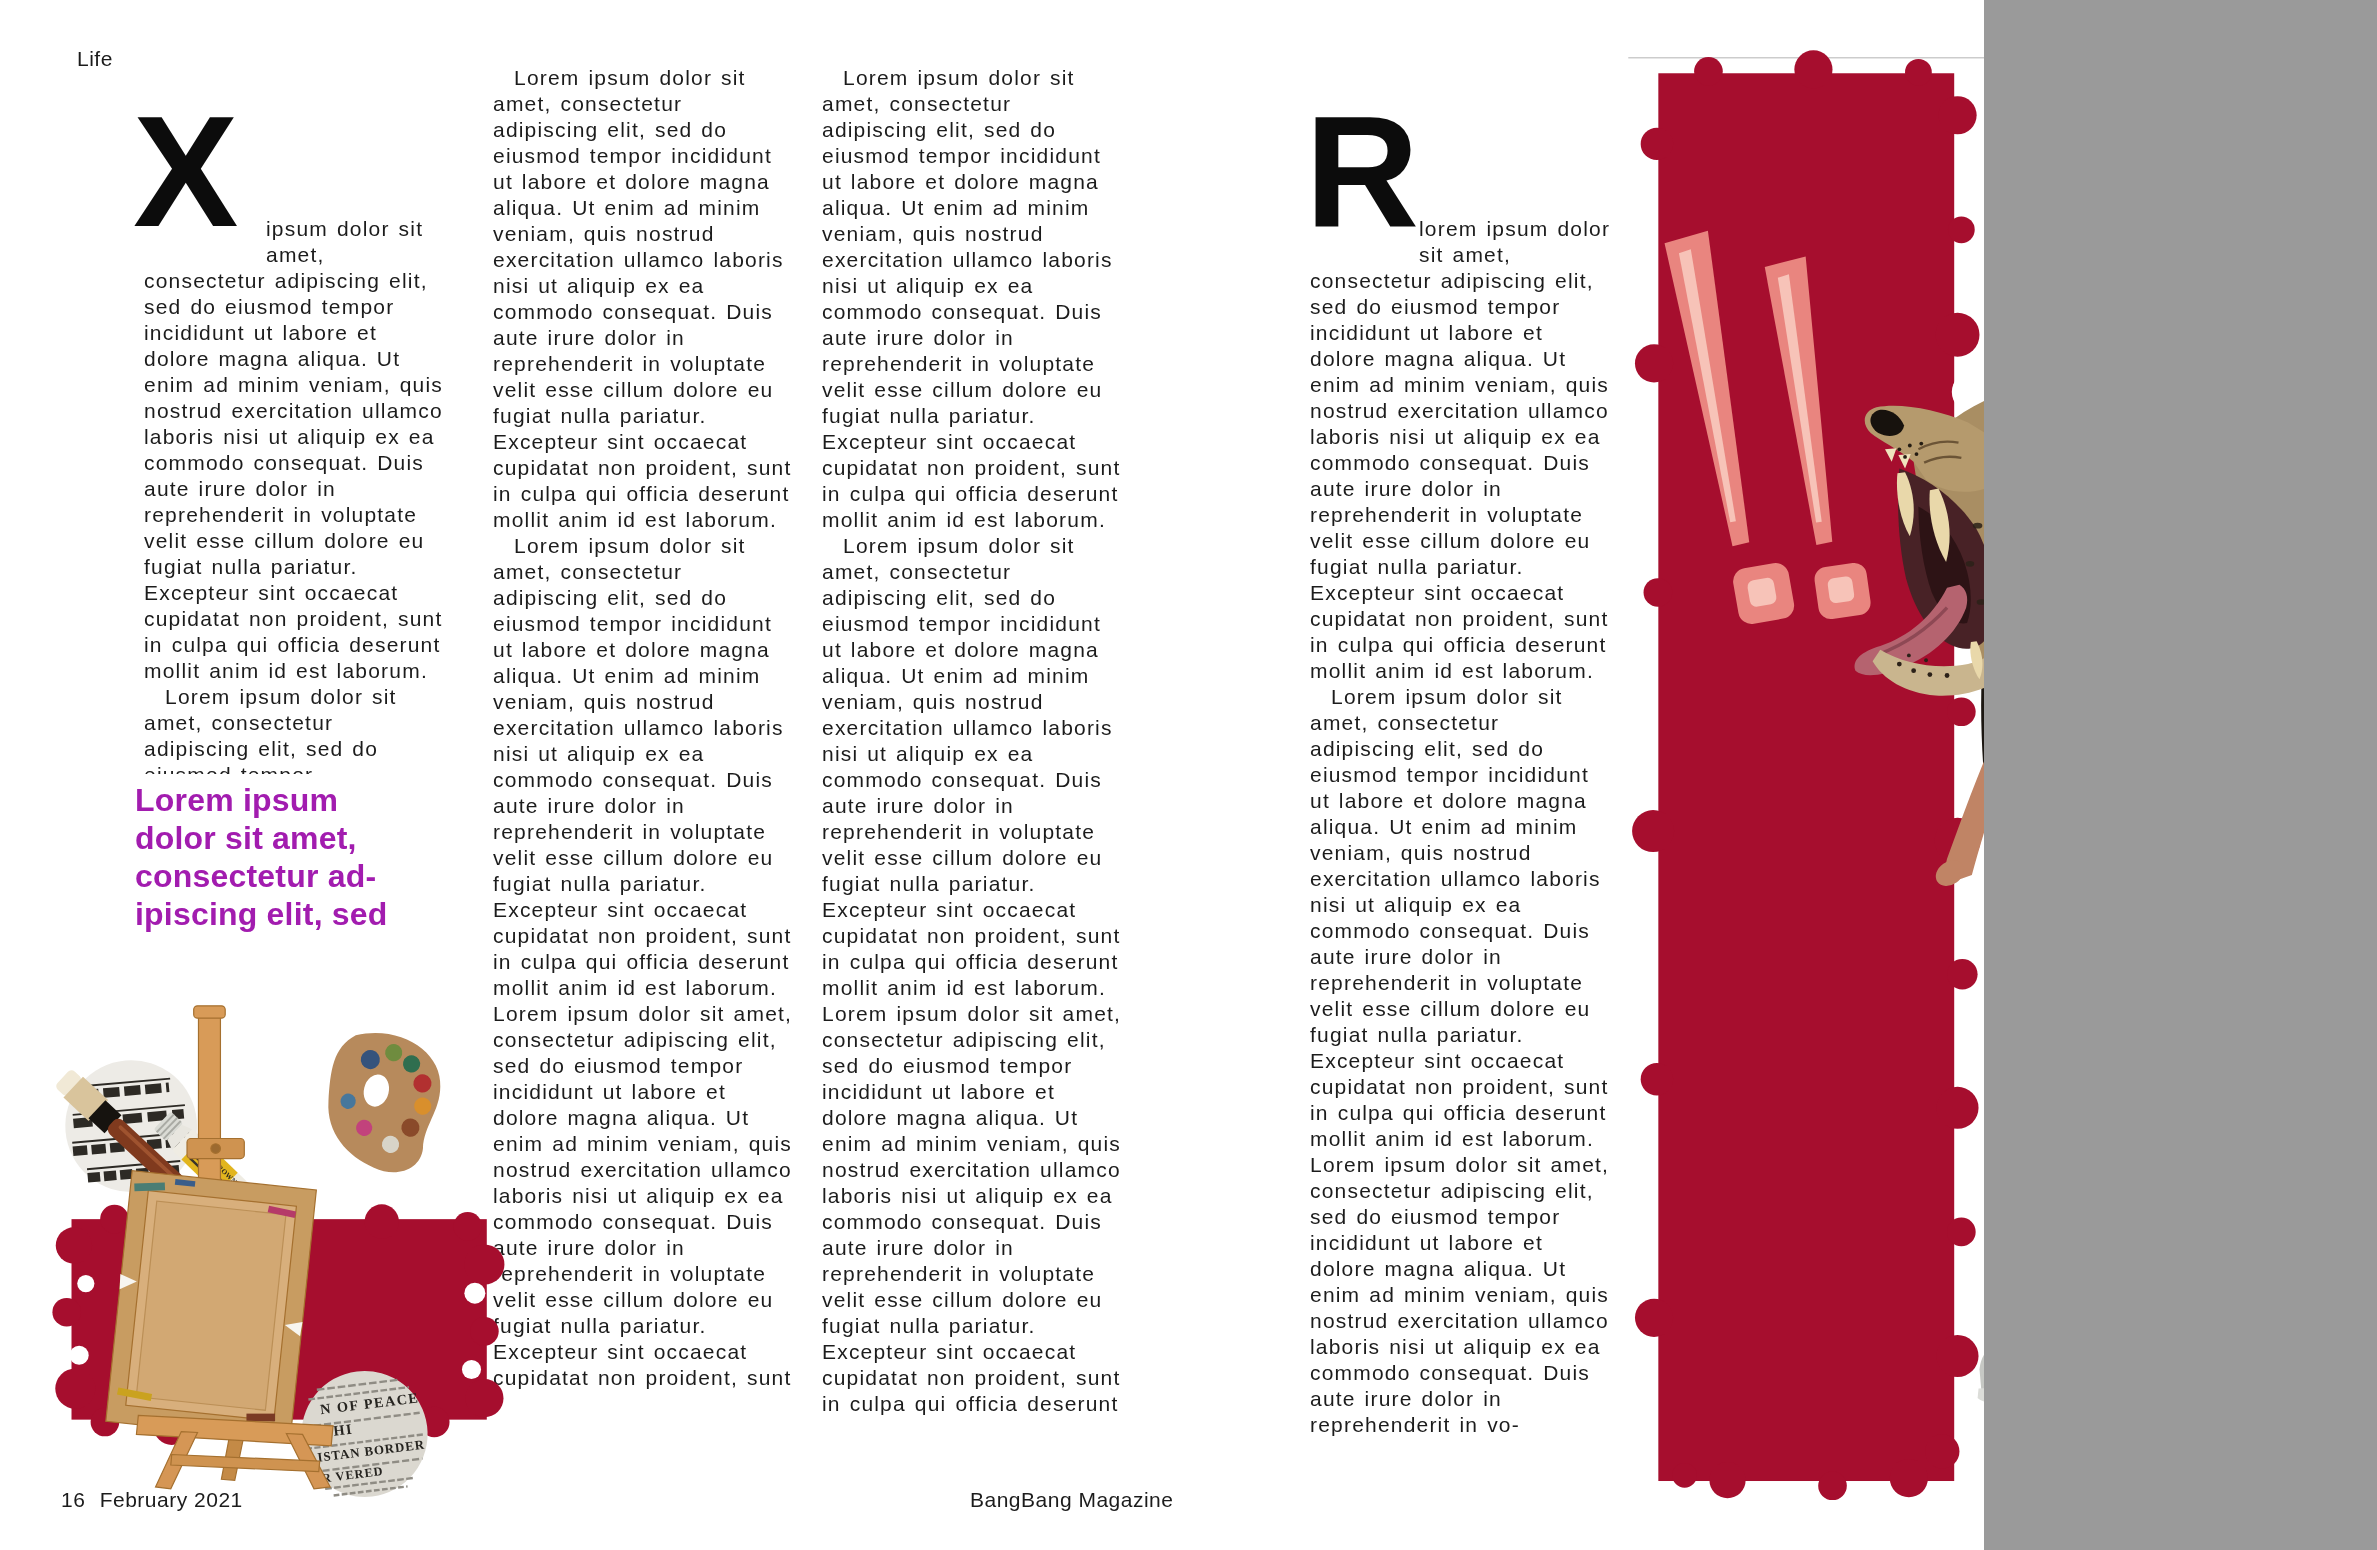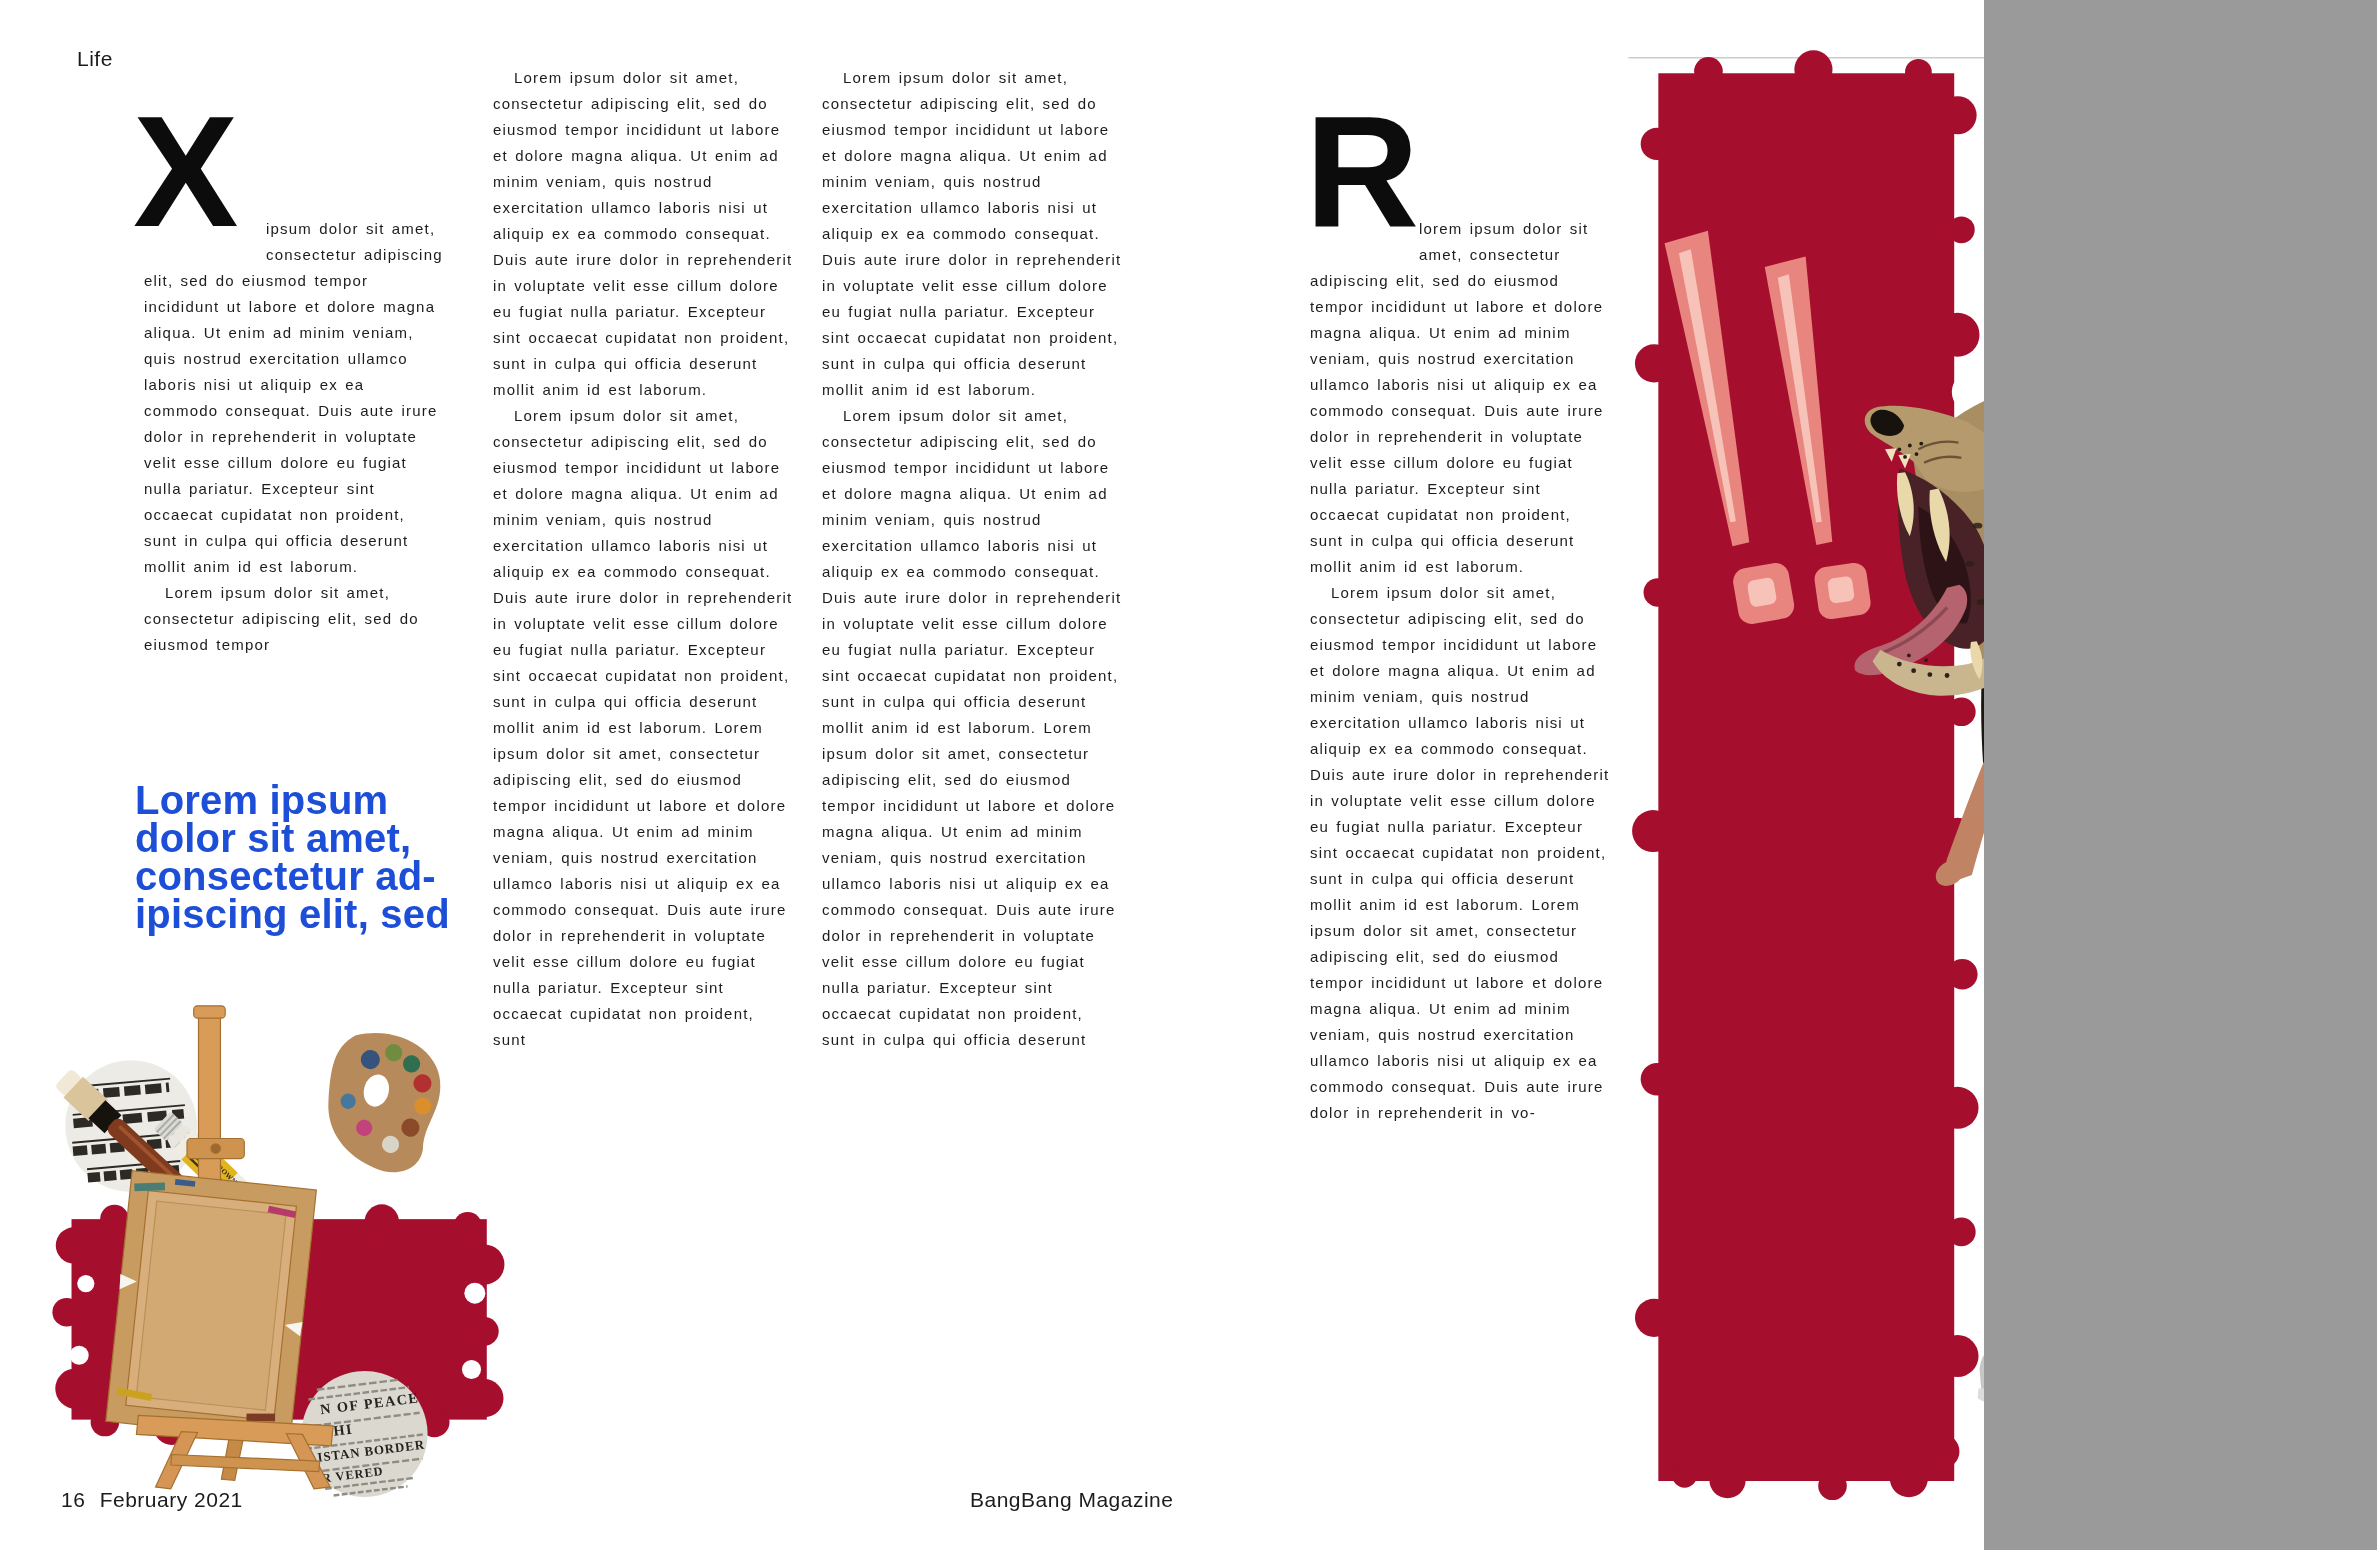--- a/index.html
+++ b/index.html
@@ -7,31 +7,31 @@
     position:relative;width:1984px;height:1550px;background:#ffffff;
     font-family:"Liberation Sans", sans-serif;color:#1b1b1b;overflow:hidden;
   }
   .section-label{position:absolute;left:77px;top:47px;font-size:21px;letter-spacing:0.5px;}
   .dropcap{
     position:absolute;font-weight:bold;font-size:158px;line-height:1;
     color:#0c0c0c;letter-spacing:0;
   }
   .bodycol{
     position:absolute;width:301px;overflow:hidden;
-    font-size:15px;line-height:26px;letter-spacing:1.2px;word-spacing:1.9px;
+    font-size:21px;line-height:26px;letter-spacing:1.2px;word-spacing:1.9px;
     color:#1c1c1c;text-align:left;
   }
   .bodycol p{margin:0;}
   .indent{text-indent:21px;}
   .capspacer{float:left;}
   .spacer-x{width:122px;height:29px;}
   .spacer-r{width:109px;height:29px;}
   .pullquote{
     position:absolute;left:135px;top:781px;width:356px;
-    font-size:40px;line-height:38px;font-weight:bold;color:#1d4ed8;
+    font-size:32px;line-height:38px;font-weight:bold;color:#a21caf;
     white-space:pre-line;letter-spacing:0.2px;
   }
   .footer-item{position:absolute;top:1488px;font-size:21px;letter-spacing:0.5px;color:#1c1c1c;}
   .footer-left{left:61px;display:flex;gap:14.3px;}
   .footer-center{left:970px;}
   .footer-right{left:2307px;}
   .collage{position:absolute;left:19px;top:978px;width:716px;height:573px;}
   .rightart{position:absolute;left:1613px;top:29px;width:764px;height:1523px;}
   svg text.news-serif{font-family:"Liberation Serif", serif;font-weight:bold;fill:#262420;}
 </style>

